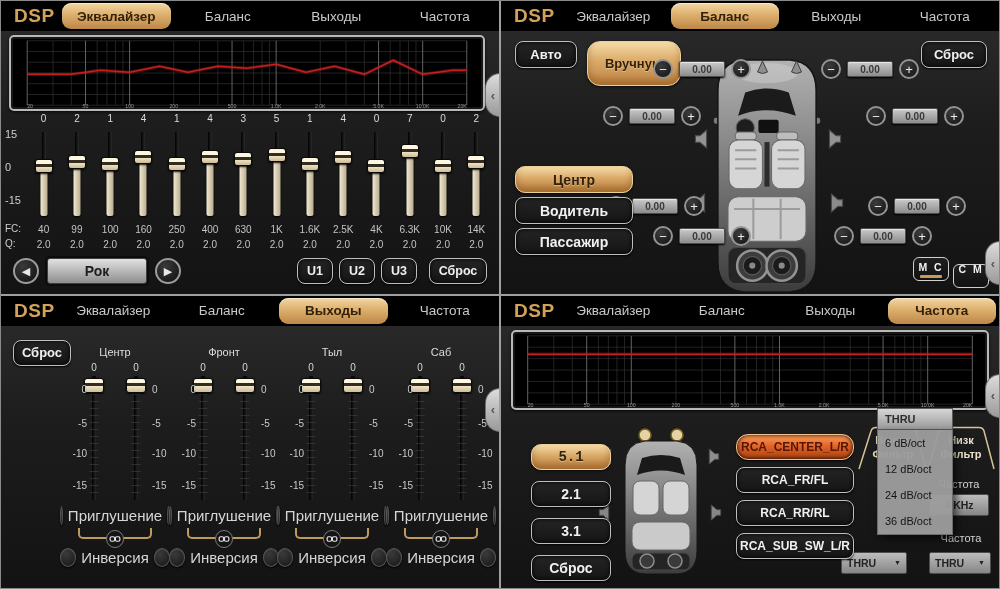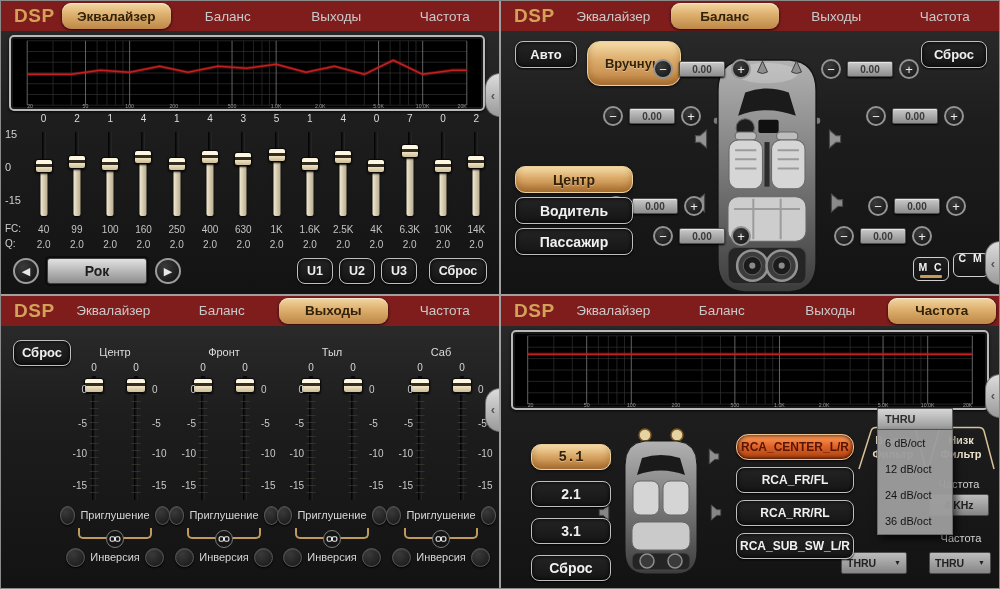--- a/index.html
+++ b/index.html
@@ -1,19 +1,19 @@
 <!DOCTYPE html>
 <html><head>
 <meta charset="utf-8">
 <style>
   html,body{margin:0;padding:0;background:#000;}
   *{box-sizing:border-box;font-family:"Liberation Sans",sans-serif;}
   #stage{width:1000px;height:589px;display:grid;grid-template-columns:1fr 1fr;grid-template-rows:1fr 1fr;gap:2px;background:#9f9f9f;border:1px solid #8a8a8a;}
   .quadrant{position:relative;overflow:hidden;background:#181818;}
-  .qheader{display:flex;height:30px;background:#7f1d1d;align-items:stretch;}
+  .qheader{display:flex;height:30px;background:#000000;align-items:stretch;}
   .brand{width:58px;display:flex;align-items:center;padding-left:13px;font-size:19px;font-weight:bold;color:#d2a258;letter-spacing:.5px;}
   .tabs{flex:1;display:flex;}
   .tab{flex:1;display:flex;align-items:center;justify-content:center;font-size:13.5px;color:#c9c9c9;cursor:default;}
   .tab.active{background:linear-gradient(180deg,#f2d7a2 0%,#ddaf6d 45%,#bd8748 100%);border-radius:9px;margin:2px 3px;color:#32220a;font-weight:bold;box-shadow:0 1px 3px rgba(0,0,0,.8), inset 0 1px 1px rgba(255,255,255,.5);}
   .qbody{position:absolute;top:30px;left:0;right:0;bottom:0;background:linear-gradient(180deg,#292929 0%,#1d1d1d 35%,#131313 100%);}
   .graph-frame{position:absolute;background:#000;border:2px solid #b9b9b9;border-radius:5px;box-shadow:inset 0 0 0 2px #161616,0 1px 3px rgba(0,0,0,.8);}
   .graph-frame svg{display:block;width:100%;height:100%;}
   .edge-handle{position:absolute;right:-1px;width:15px;height:44px;background:linear-gradient(180deg,#dcdcdc,#9a9a9a);border:1px solid #6f6f6f;border-right:none;border-radius:22px 0 0 22px;display:flex;align-items:center;justify-content:center;color:#555;font-size:13px;font-weight:bold;z-index:7;}
   
   .btn-dark{background:linear-gradient(180deg,#242424,#151515);border:1.5px solid #bfbfbf;border-radius:8px;color:#f0f0f0;font-weight:bold;font-size:13px;display:flex;align-items:center;justify-content:center;box-shadow:0 1px 2px rgba(0,0,0,.9), inset 0 0 4px #000;position:absolute;}
@@ -43,21 +43,21 @@
   .out-label{position:absolute;top:20px;left:0;right:0;text-align:center;font-size:11px;color:#ddd;}
   .out-slider{position:absolute;top:36px;width:24px;display:flex;flex-direction:column;align-items:center;}
   .out-val{height:12px;font-size:10px;color:#d8d8d8;}
   .out-rail{position:relative;width:24px;height:124px;margin-top:2px;}
   .out-stub{position:absolute;left:50%;transform:translateX(-50%);top:0;width:4px;height:6px;background:#090909;}
   .out-track{position:absolute;left:50%;transform:translateX(-50%);top:16px;bottom:0;width:4px;background:linear-gradient(90deg,#000,#262626);}
   .out-ticks{position:absolute;left:50%;transform:translateX(-50%);top:18px;bottom:2px;width:9px;background:repeating-linear-gradient(180deg,#46443c 0 1.5px,transparent 1.5px 7px);opacity:.55;}
   .out-thumb{position:absolute;left:50%;transform:translateX(-50%);top:2px;width:20px;height:15px;border-radius:3px;border:1px solid #0a0a0a;background:linear-gradient(180deg,#fdf6e1 0%,#fdf6e1 30%,#332d20 30%,#332d20 56%,#f1e4c4 56%,#cdbd98 100%);box-shadow:0 1px 2px rgba(0,0,0,.9);}
   .out-scale{position:absolute;font-size:10px;color:#c9c9c9;}
   .tog-row{position:absolute;left:0;right:0;display:flex;align-items:center;justify-content:center;gap:5px;}
-  .tog-label{font-size:11px;color:#d6d6d6;}
+  .tog-label{font-size:15px;color:#d6d6d6;}
   .round-toggle{width:19px;height:19px;border-radius:50%;background:radial-gradient(circle at 35% 30%,#3a3a3a,#161616);border:1px solid #565656;box-shadow:0 1px 2px #000, inset 0 1px 1px rgba(255,255,255,.12);}
   .link-bracket{position:absolute;width:74px;height:11px;border-left:2px solid #bf9a5c;border-right:2px solid #bf9a5c;border-bottom:2px solid #bf9a5c;border-radius:0 0 5px 5px;}
   .link-circle{position:absolute;width:18px;height:18px;border-radius:50%;background:#141414;border:1.5px solid #7c7c7c;display:flex;align-items:center;justify-content:center;}
   
   .rca-btn{left:235px;width:118px;height:26px;font-size:12px;}
   .rca-active{background:linear-gradient(180deg,#ff9d55 0%,#e2652a 45%,#a93f0e 100%);border:1.5px solid #f0c192;color:#571603;border-radius:12px;}
   .mode-btn{left:30px;width:80px;height:26px;font-size:14px;}
   .small-select{position:absolute;height:22px;background:linear-gradient(180deg,#bdbdbd,#868686);border:1px solid #4c4c4c;border-radius:2px;display:flex;align-items:center;justify-content:space-between;padding:0 5px;color:#222;font-size:10.5px;font-weight:bold;}
   .dd-box{position:absolute;left:376px;top:82px;width:76px;height:22px;background:linear-gradient(180deg,#d6d6d6,#9a9a9a);border:1px solid #5c5c5c;color:#2e2e2e;font-size:11px;font-weight:bold;display:flex;align-items:center;padding-left:7px;z-index:6;}
   .dd-panel{position:absolute;left:376px;top:104px;width:76px;background:rgba(156,156,156,.96);border:1px solid #6c6c6c;border-top:none;box-shadow:3px 4px 8px rgba(0,0,0,.65);z-index:6;}
@@ -366,21 +366,21 @@
           <path d="M2,6 h4 l6,-5 v16 l-6,-5 h-4 z" fill="#8a8a8a" stroke="#4a4a4a"></path>
         </svg>
       <svg class="spk" style="left:328px;top:162px;width:16px;height:20px;transform:scaleX(-1);" viewBox="0 0 14 18">
           <path d="M2,6 h4 l6,-5 v16 l-6,-5 h-4 z" fill="#8a8a8a" stroke="#4a4a4a"></path>
         </svg>
 
       <div class="mini-btn" style="left:412px;top:226px;">
         <span>M C</span>
         <span class="bar" style="background:#c89a58;"></span>
       </div>
-      <div class="mini-btn" style="left:452px;top:222px;gap:12px;">
+      <div class="mini-btn" style="left:452px;top:233px;gap:12px;">
         <span>C M</span>
         <span class="bar" style="background:#bdbdbd;"></span>
       </div>
     <div class="bal-group" style="left: 152px; top: 28px;">
           <div class="circle-btn">−</div>
           <div class="val-box">0.00</div>
           <div class="circle-btn">+</div>
         </div>
         <div class="bal-group" style="left: 320px; top: 28px;">
           <div class="circle-btn">−</div>

